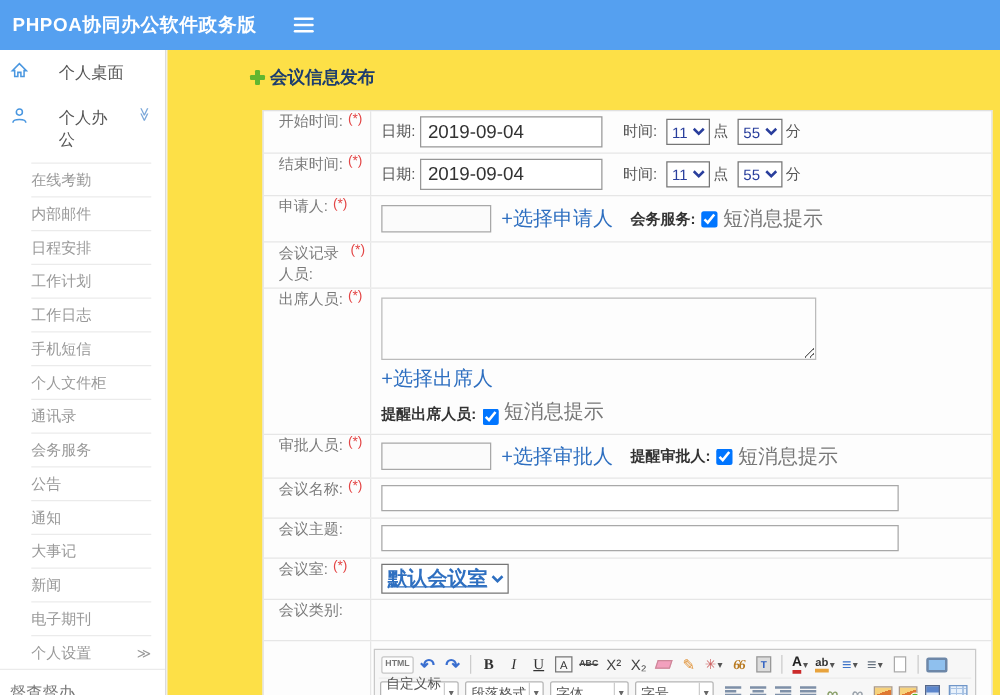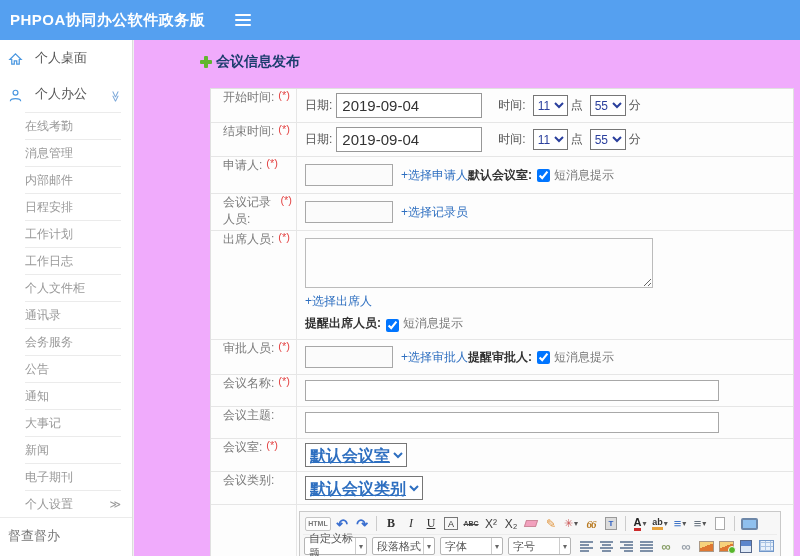--- a/index.html
+++ b/index.html
@@ -9,34 +9,34 @@
   
   header { position:absolute; top:0; left:0; width:800px; height:40px;
            background:#55a0f0; display:flex; align-items:center; padding:0 10px; }
   .app-title { color:#fff; font-size:15px; font-weight:bold; letter-spacing:.5px; }
   .hamburger { margin-left:30px; width:16px; display:flex; flex-direction:column; gap:3px; cursor:pointer; }
   .hamburger i { display:block; height:2px; background:#fff; border-radius:1px; }
 
   
   aside { position:absolute; top:40px; left:0; width:133px; bottom:0;
           background:#fff; border-right:1px solid #dcdcdc; overflow:hidden; }
-  .side-top { display:flex; align-items:flex-end; gap:12px; padding:9px 10px 9px 8px;
+  .side-top { display:flex; align-items:flex-start; gap:24px; padding:9px 10px 9px 8px;
               font-size:13px; color:#555; cursor:pointer; }
   .side-top svg { flex:0 0 auto; }
   .dchev { margin-left:auto; font-size:11px; color:#7aa7d9; transform:rotate(90deg); }
   .arr { margin-left:auto; font-size:11px; color:#999; }
   .sub-list { list-style:none; margin-left:25px; width:96px; }
   .sub-list li { border-top:1px solid #ebebeb; height:27px; line-height:27px;
                  font-size:12px; color:#999; cursor:pointer; }
   .sub-more { margin-left:25px; width:96px; border-top:1px solid #ebebeb; height:27px;
               display:flex; align-items:center; font-size:12px; color:#999; cursor:pointer; }
   .side-bottom { border-top:1px solid #ebebeb; color:#777; font-weight:normal; }
 
   
-  main { position:absolute; left:134px; top:40px; right:0; bottom:0; background:#f0abfc; overflow:hidden; }
+  main { position:absolute; left:134px; top:40px; right:0; bottom:0; background:#fde047; overflow:hidden; }
   .page-title { margin:13px 0 0 66px; display:flex; align-items:center; gap:4px;
                 font-size:14px; font-weight:bold; color:#1c3d6e; }
   .plus { position:relative; width:12px; height:12px; display:inline-block; }
   .plus::before { content:""; position:absolute; left:4px; top:0; width:4px; height:12px; background:#62b62f; border-radius:1px; }
   .plus::after  { content:""; position:absolute; top:4px; left:0; width:12px; height:4px; background:#62b62f; border-radius:1px; }
 
   
   .form { margin:17px 0 0 76px; width:584px; background:#fdfdfd; border:1px solid #e0e0e0; }
   .row { display:flex; border-bottom:1px solid #e6e6e6; }
   .row:last-child { border-bottom:none; }
@@ -46,24 +46,24 @@
   .val { flex:1; padding:4px 8px; display:flex; align-items:center; flex-wrap:wrap; }
   .r-time { min-height:31px; } .r-person { min-height:37px; } .r-approver { min-height:35px; }
   .r-text { min-height:32px; } .r-select { min-height:33px; }
   .txt { font-size:12px; color:#555; margin-right:4px; white-space:nowrap; }
   .gap { margin-left:16px; }
   .date-input { width:146px; height:25px; border:1px solid #979797; padding:0 5px;
                 font-family:"Liberation Sans",sans-serif; font-size:15px; color:#333; background:#fff; }
   .time-sel { height:21px; border:1px solid #767676; background:#fff; color:#2a3f9d;
               font-size:12px; margin:0 3px; }
   .small-input { width:88px; height:22px; border:1px solid #a8a8a8; background:#fbfbfb; margin-right:8px; }
-  .link { color:#2e6fc0; font-size:12px; text-decoration:none; cursor:pointer; white-space:nowrap; }
+  .link { color:#2e6fc0; font-size:16px; text-decoration:none; margin-right:14px; cursor:pointer; white-space:nowrap; }
   .bold-lbl { font-size:12px; font-weight:bold; color:#333; margin-right:5px; white-space:nowrap; }
   input[type=checkbox] { width:13px; height:13px; margin:0 4px 0 0; }
-  .cb-txt { font-size:12px; color:#777; white-space:nowrap; }
+  .cb-txt { font-size:16px; color:#777; white-space:nowrap; }
   .attendees { width:348px; height:50px; border:1px solid #bbb; background:#fdfdfd; resize:both; }
   .sub-line { width:100%; margin-top:5px; display:flex; align-items:flex-end; }
   .long-input { width:414px; height:21px; border:1px solid #a8a8a8; background:#fff; }
   .room-sel { height:24px; border:1px solid #767676; background:#fff; color:#2e6fc0;
               font-size:16px; text-decoration:underline; font-weight:bold; }
 
   
   .r-editor .val { padding:6px 2px 0 2px; align-items:flex-start; }
   .editor { width:482px; border:1px solid #c9c9c9; background:#fff; }
   .ed-toolbar { background:#f7f7f7; border-bottom:1px solid #ddd; padding:1px 3px; }
@@ -158,25 +158,25 @@
   <div class="side-top">
     <svg width="15" height="15" viewBox="0 0 16 16">
       <circle cx="8" cy="5" r="2.6" fill="none" stroke="#4a97e0" stroke-width="1.3"></circle>
       <path d="M2.5 14 C2.5 10.5 13.5 10.5 13.5 14" fill="none" stroke="#4a97e0" stroke-width="1.3"></path>
     </svg>
     <span>个人办公</span>
     <span class="dchev">≫</span>
   </div>
   <ul class="sub-list" id="sidebar-sub">
       <li>在线考勤</li>
-      <li>消息管理</li>
       <li>内部邮件</li>
       <li>日程安排</li>
       <li>工作计划</li>
       <li>工作日志</li>
+      <li>手机短信</li>
       <li>个人文件柜</li>
       <li>通讯录</li>
       <li>会务服务</li>
       <li>公告</li>
       <li>通知</li>
       <li>大事记</li>
       <li>新闻</li>
       <li>电子期刊</li>
     </ul>
   <div class="sub-more">
@@ -231,34 +231,30 @@
     </div>
 
     <div class="row r-person">
       <div class="lbl">
         <span>申请人:</span>
         <span class="req">(*)</span>
       </div>
       <div class="val">
         <input class="small-input" style="">
         <a class="link">+选择申请人</a>
-        <span class="bold-lbl">默认会议室:</span>
+        <span class="bold-lbl">会务服务:</span>
         <input type="checkbox" checked="" style="">
         <span class="cb-txt">短消息提示</span>
       </div>
     </div>
 
     <div class="row r-person">
       <div class="lbl">
         <span>会议记录人员:</span>
         <span class="req">(*)</span>
-      </div>
-      <div class="val">
-        <input class="small-input" style="">
-        <a class="link">+选择记录员</a>
       </div>
     </div>
 
     <div class="row">
       <div class="lbl">
         <span>出席人员:</span>
         <span class="req">(*)</span>
       </div>
       <div class="val" style="padding-top:7px;padding-bottom:7px;">
         <textarea class="attendees" style=""></textarea>
@@ -313,23 +309,20 @@
       </div>
       <div class="val">
         <select class="room-sel"><option>默认会议室</option></select>
       </div>
     </div>
 
     <div class="row r-select">
       <div class="lbl">
         <span>会议类别:</span>
       </div>
-      <div class="val">
-        <select class="room-sel"><option>默认会议类别</option></select>
-      </div>
     </div>
 
     <div class="row r-editor">
       <div class="lbl"></div>
       <div class="val">
         <div class="editor">
           <div class="ed-toolbar">
             <div class="tb-row" id="tb1">
                 <span class="tb-icon">
                   <span class="t-html">HTML</span>

